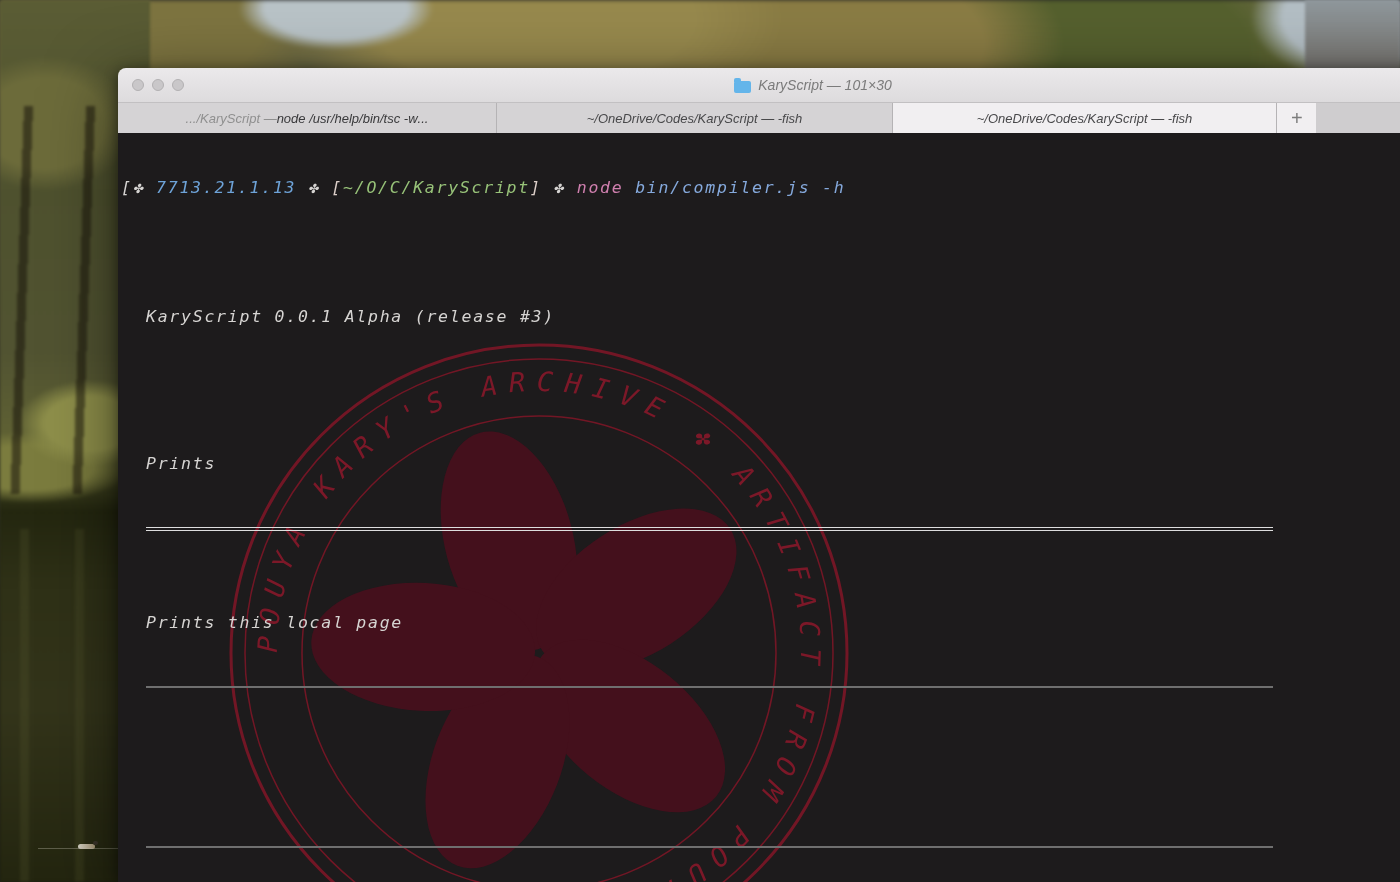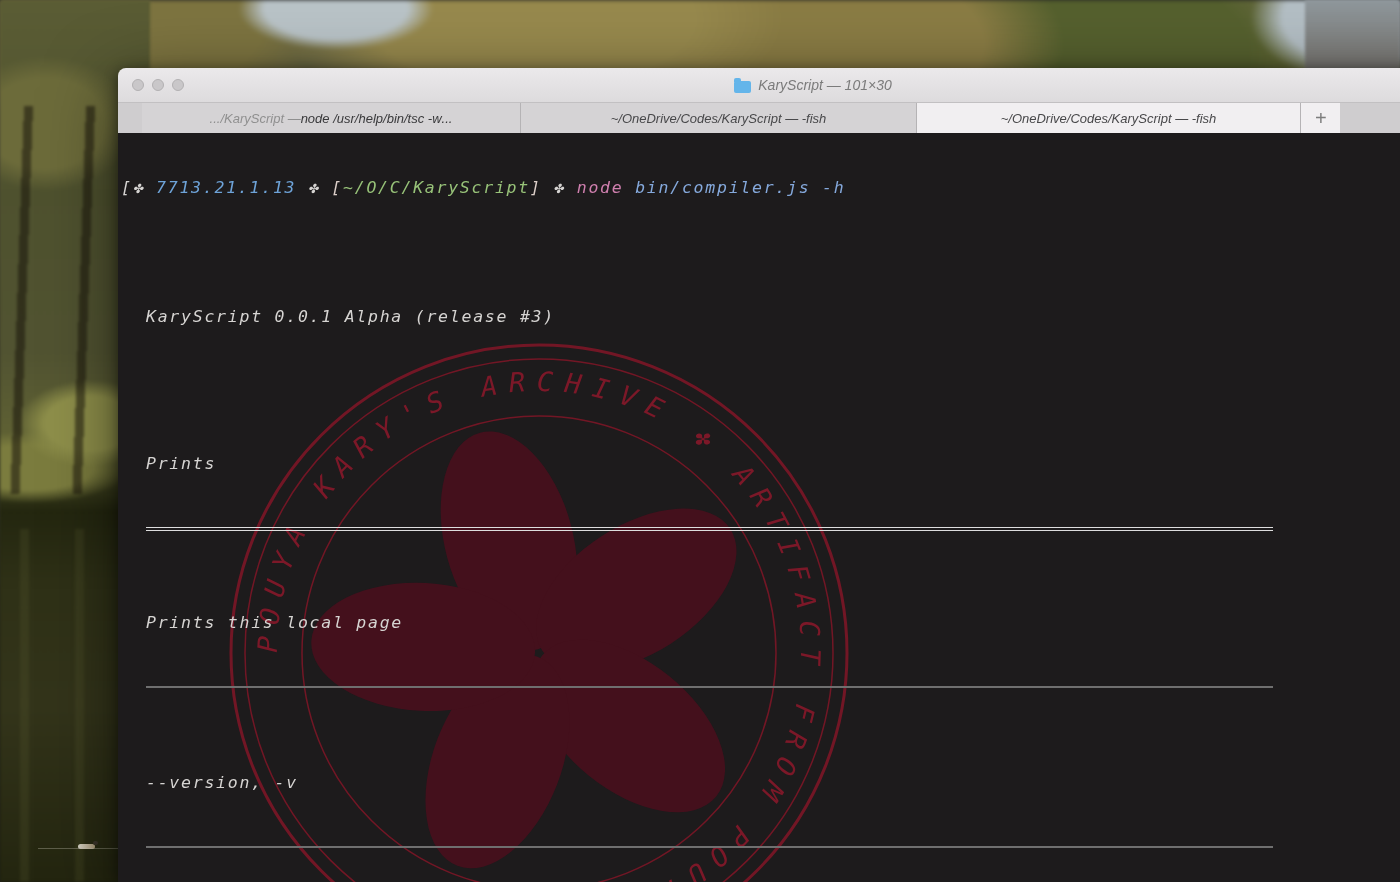--- a/index.html
+++ b/index.html
@@ -57,21 +57,21 @@
   .folder-icon::before { content:""; position:absolute; left:0; top:-3px; width:7px; height:4px; background:#64b5ea; border-radius:2px 2px 0 0; }
   .wtitle { font-size:14px; color:#7b7b7b; }
 
   .tabbar { display:flex; height:30px; background:#cfcdcf; }
   .tab { height:100%; display:flex; align-items:center; justify-content:center;
     background:#d5d3d5; border-right:1px solid #b5b3b5; overflow:hidden; white-space:nowrap;
     font-size:13px; color:#48484a; padding:0 10px; }
   .tab.active { background:#f1eff1; }
   .tab-dim { color:#8f8f8f; }
   .tab-strong { color:#39393b; }
-  .tab1 { width:379px;margin-left:24px; } .tab2 { width:396px; } .tab3 { width:384px; }
+  .tab1 { width:379px; } .tab2 { width:396px; } .tab3 { width:384px; }
   .newtab { width:39px; height:100%; background:#f1eff1; display:flex; align-items:center; justify-content:center;
     font-size:20px; font-weight:300; color:#7d7d7d; }
 
   
   .terminal { position:relative; width:100%; height:749px; background:#1d1b1c; overflow:hidden; }
   .watermark { position:absolute; left:71px; top:170px; z-index:0; opacity:.9; }
   .screen { position:relative; z-index:1; padding:4px 0 0 3px; white-space:pre;
     font-family:"DejaVu Sans Mono", monospace; font-size:16.5px; letter-spacing:1.75px; color:#d6d4d2; }
   .tline { height:26.35px; line-height:26.35px; position:relative; }
   .seg-fg { color:#d6d4d2; }
@@ -148,21 +148,21 @@
       <div class="tline"></div>
       <div class="tline block">KaryScript 0.0.1 Alpha (release #3)</div>
       <div class="tline"></div>
 
       <div class="tline t1grid block"><span>Prints</span></div>
       <div class="tline sep head"><i></i></div>
 
       <div class="tline t1grid block"><span>Prints this local page</span></div>
       <div class="tline sep"><i></i></div>
 
-      <div class="tline t1grid block"><span>--version, -v</span></div>
+      <div class="tline t1grid block"></div>
       <div class="tline sep"><i></i></div>
 
       
       
 
       
 
       
       
 

